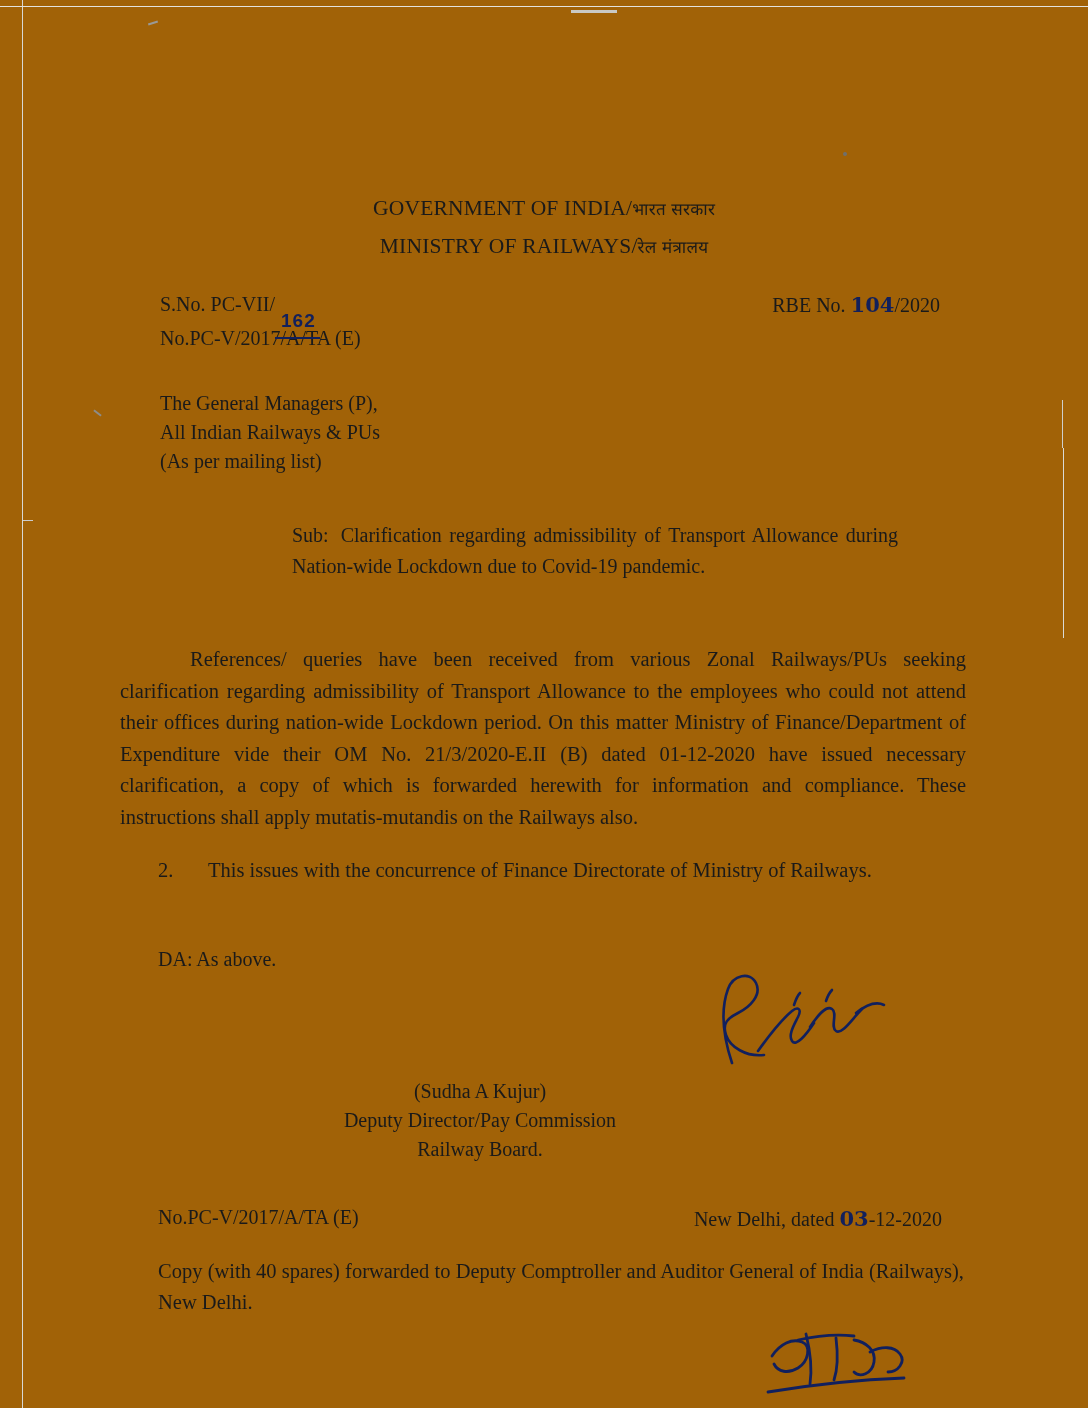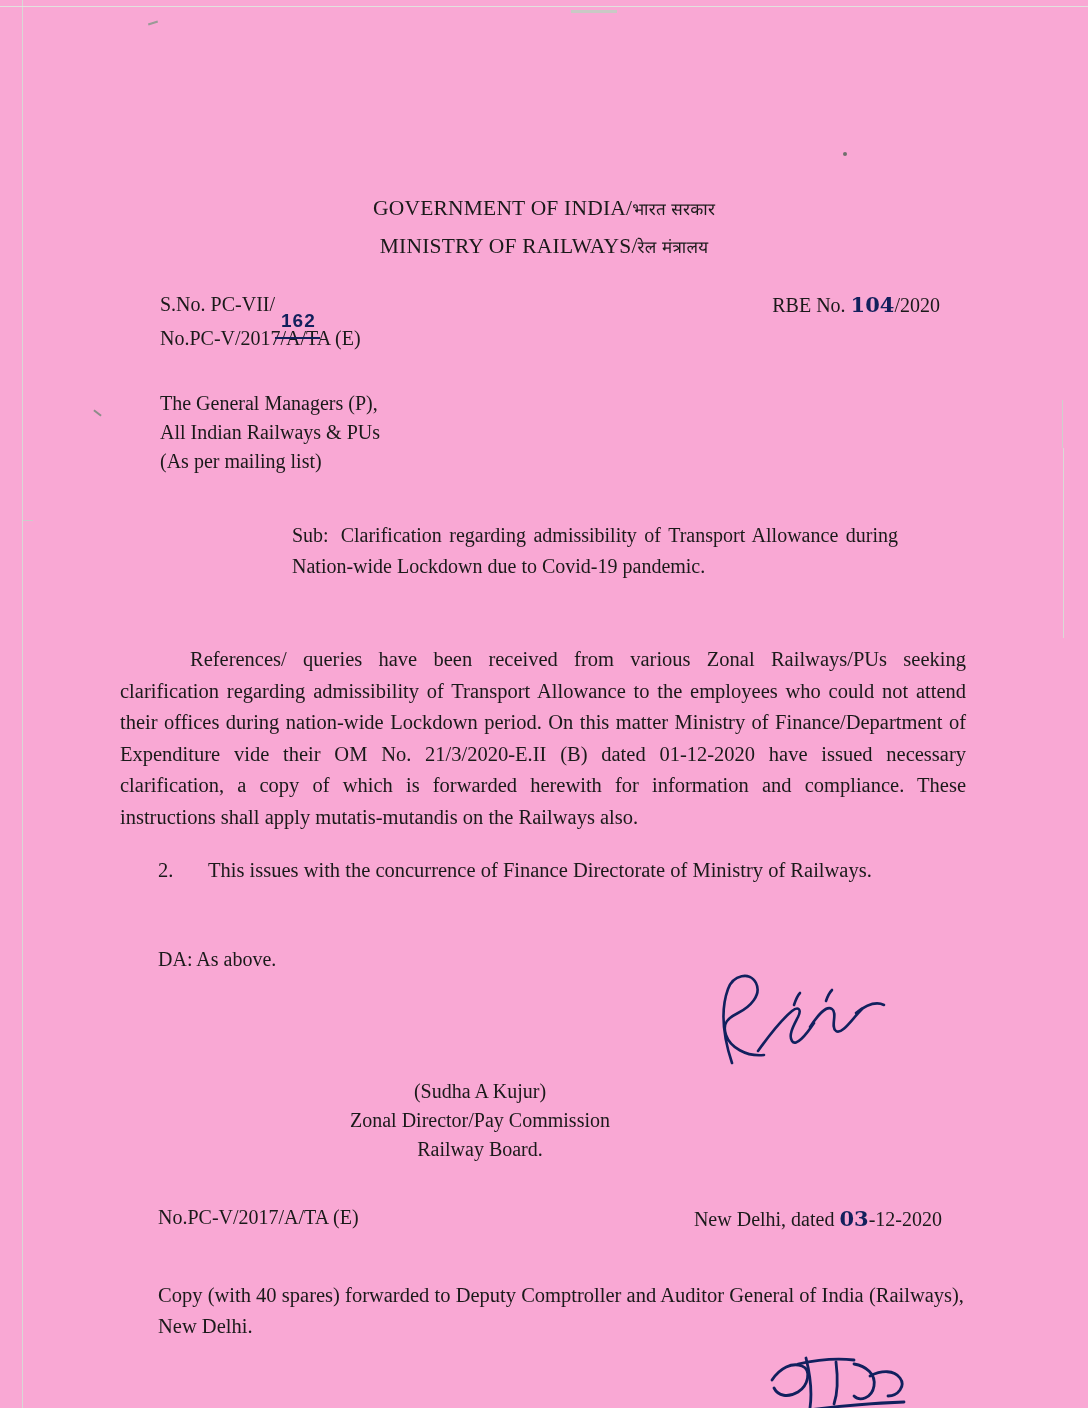--- a/index.html
+++ b/index.html
@@ -11,21 +11,21 @@
     width: 1088px;
     height: 1408px;
     font-family: "Liberation Serif", serif;
     color: #1a1a1a;
     position: relative;
     overflow: hidden;
   }
   .page {
     position: absolute;
     inset: 0;
-    background: #f9a8d4;
+    background: #a16207;
   }
   
   .scan-edge-left {
     position: absolute;
     left: 22px;
     top: 0;
     width: 1px;
     height: 1408px;
     background: #d8d8d4;
   }
@@ -234,21 +234,21 @@
   }
   .refrow2 .right {
     position: absolute;
     right: 146px;
     top: 0;
     font-size: 20px;
   }
 
   
   .copy-para {
-    margin-top: 40px;
+    margin-top: 16px;
     margin-left: 158px;
     margin-right: 124px;
     font-size: 20.5px;
     line-height: 31px;
     text-align: justify;
   }
 
   
   .sig2wrap {
     position: relative;
@@ -317,21 +317,21 @@
         <g fill="none" stroke="#11205e" stroke-width="2.6" stroke-linecap="round">
           <path d="M34 98 C26 74 22 46 30 24 C35 10 52 6 58 18 C64 30 52 42 40 48 C30 53 24 58 28 70 C32 82 48 92 66 90"></path>
           <path d="M60 86 C70 72 82 56 94 46 C100 41 104 44 100 52 C96 60 90 70 94 76 C98 82 108 70 116 58"></path>
           <path d="M112 62 C120 50 128 40 134 44 C140 48 132 62 138 66 C144 70 154 54 164 44"></path>
           <path d="M158 48 C168 40 178 36 186 40"></path>
           <path d="M96 40 C98 34 100 30 102 28"></path>
           <path d="M128 36 C130 30 132 27 134 25"></path>
         </g>
       </svg>
       <div>(Sudha A Kujur)</div>
-      <div>Zonal Director/Pay Commission</div>
+      <div>Deputy Director/Pay Commission</div>
       <div>Railway Board.</div>
     </div>
 
     <div class="refrow2">
       <div class="left">No.PC-V/2017/A/TA (E)</div>
       <div class="right"><span>New Delhi, dated </span><span class="hand-sm">03</span><span>-12-2020</span></div>
     </div>
 
     <div class="copy-para">Copy (with 40 spares) forwarded to Deputy Comptroller and Auditor General of India (Railways), New Delhi.</div>
 

